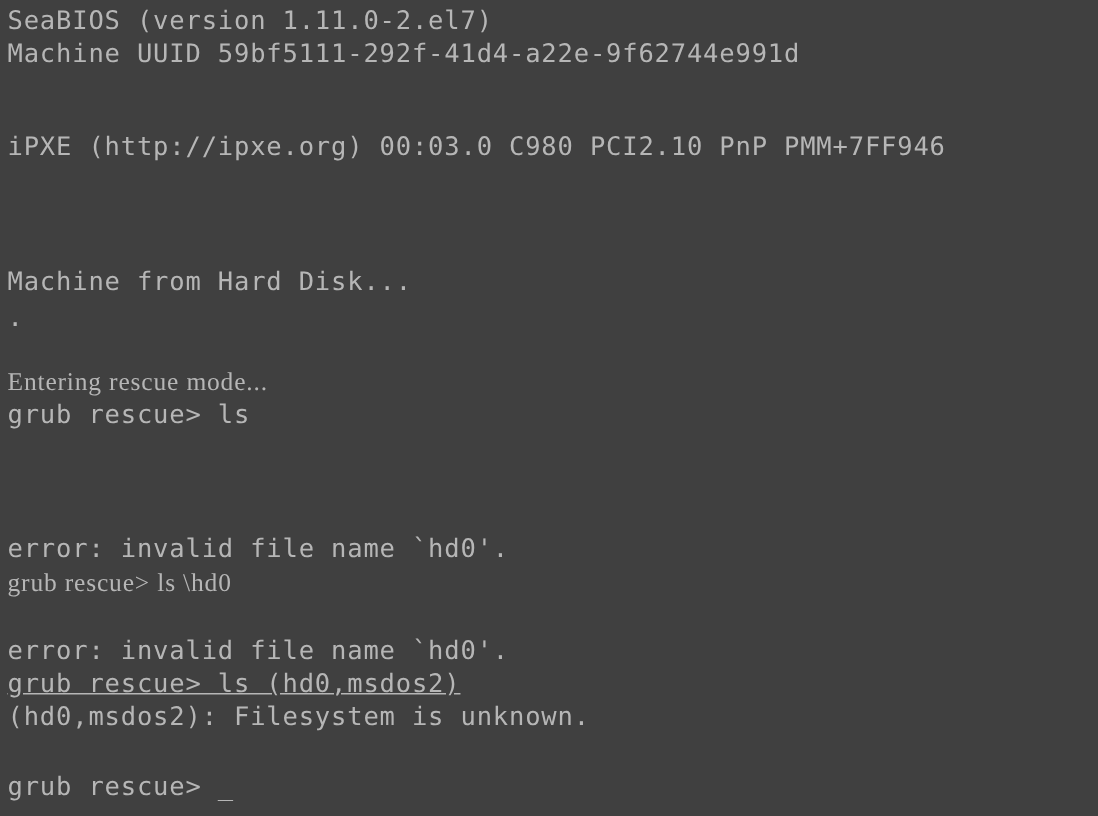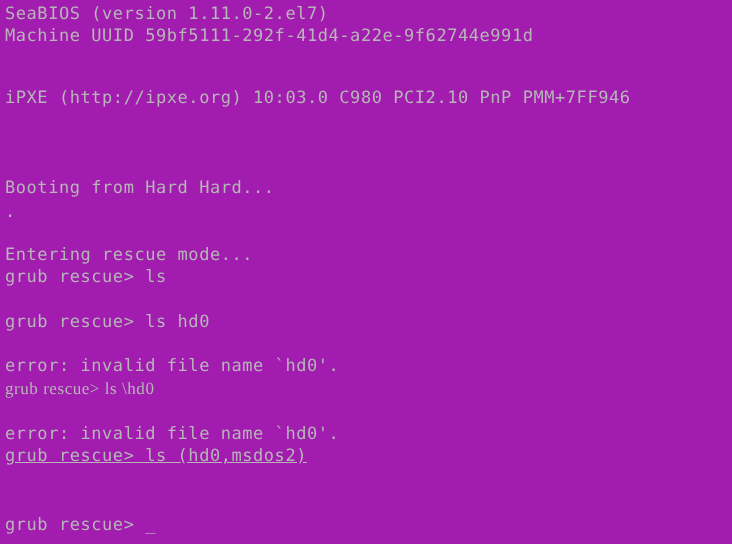--- a/index.html
+++ b/index.html
@@ -32,27 +32,27 @@
     letter-spacing: 0.55px;
     white-space: pre;
     color: #b6b6b6;
     font-family: "DejaVu Sans Mono", "Liberation Mono", monospace;
     text-rendering: geometricPrecision;
   }
 </style>
 </head>
 <body>
 
-<div id="console-screen" style="background: #a21caf; color: rgb(182, 182, 182);">
+<div id="console-screen" style="background: #404040; color: rgb(182, 182, 182);">
     <div class="console-line" style="top: 3px;">SeaBIOS (version 1.11.0-2.el7)</div>
     <div class="console-line" style="top: 25px;">Machine UUID 59bf5111-292f-41d4-a22e-9f62744e991d</div>
-    <div class="console-line" style="top: 87px;">iPXE (http://ipxe.org) 10:03.0 C980 PCI2.10 PnP PMM+7FF946</div>
-    <div class="console-line" style="top: 177px;">Booting from Hard Hard...</div>
+    <div class="console-line" style="top: 87px;">iPXE (http://ipxe.org) 00:03.0 C980 PCI2.10 PnP PMM+7FF946</div>
+    <div class="console-line" style="top: 177px;">Machine from Hard Disk...</div>
     <div class="console-line" style="top: 201px;">.</div>
-    <div class="console-line" style="top: 244px;">Entering rescue mode...</div>
+    <div class="console-line" style="top: 244px; font-family: Liberation Serif, serif;">Entering rescue mode...</div>
     <div class="console-line" style="top: 266px;">grub rescue&gt; ls</div>
-    <div class="console-line" style="top: 311px;">grub rescue&gt; ls hd0</div>
     <div class="console-line" style="top: 355px;">error: invalid file name `hd0'.</div>
     <div class="console-line" style="top: 378px; font-family: Liberation Serif, serif;">grub rescue&gt; ls \hd0</div>
     <div class="console-line" style="top: 423px;">error: invalid file name `hd0'.</div>
     <div class="console-line" style="top: 445px; text-decoration: underline;">grub rescue&gt; ls (hd0,msdos2)</div>
+    <div class="console-line" style="top: 467px;">(hd0,msdos2): Filesystem is unknown.</div>
     <div class="console-line" style="top: 490px; margin-top: 24px;">grub rescue&gt; _</div>
   </div>
 
 </body></html>

